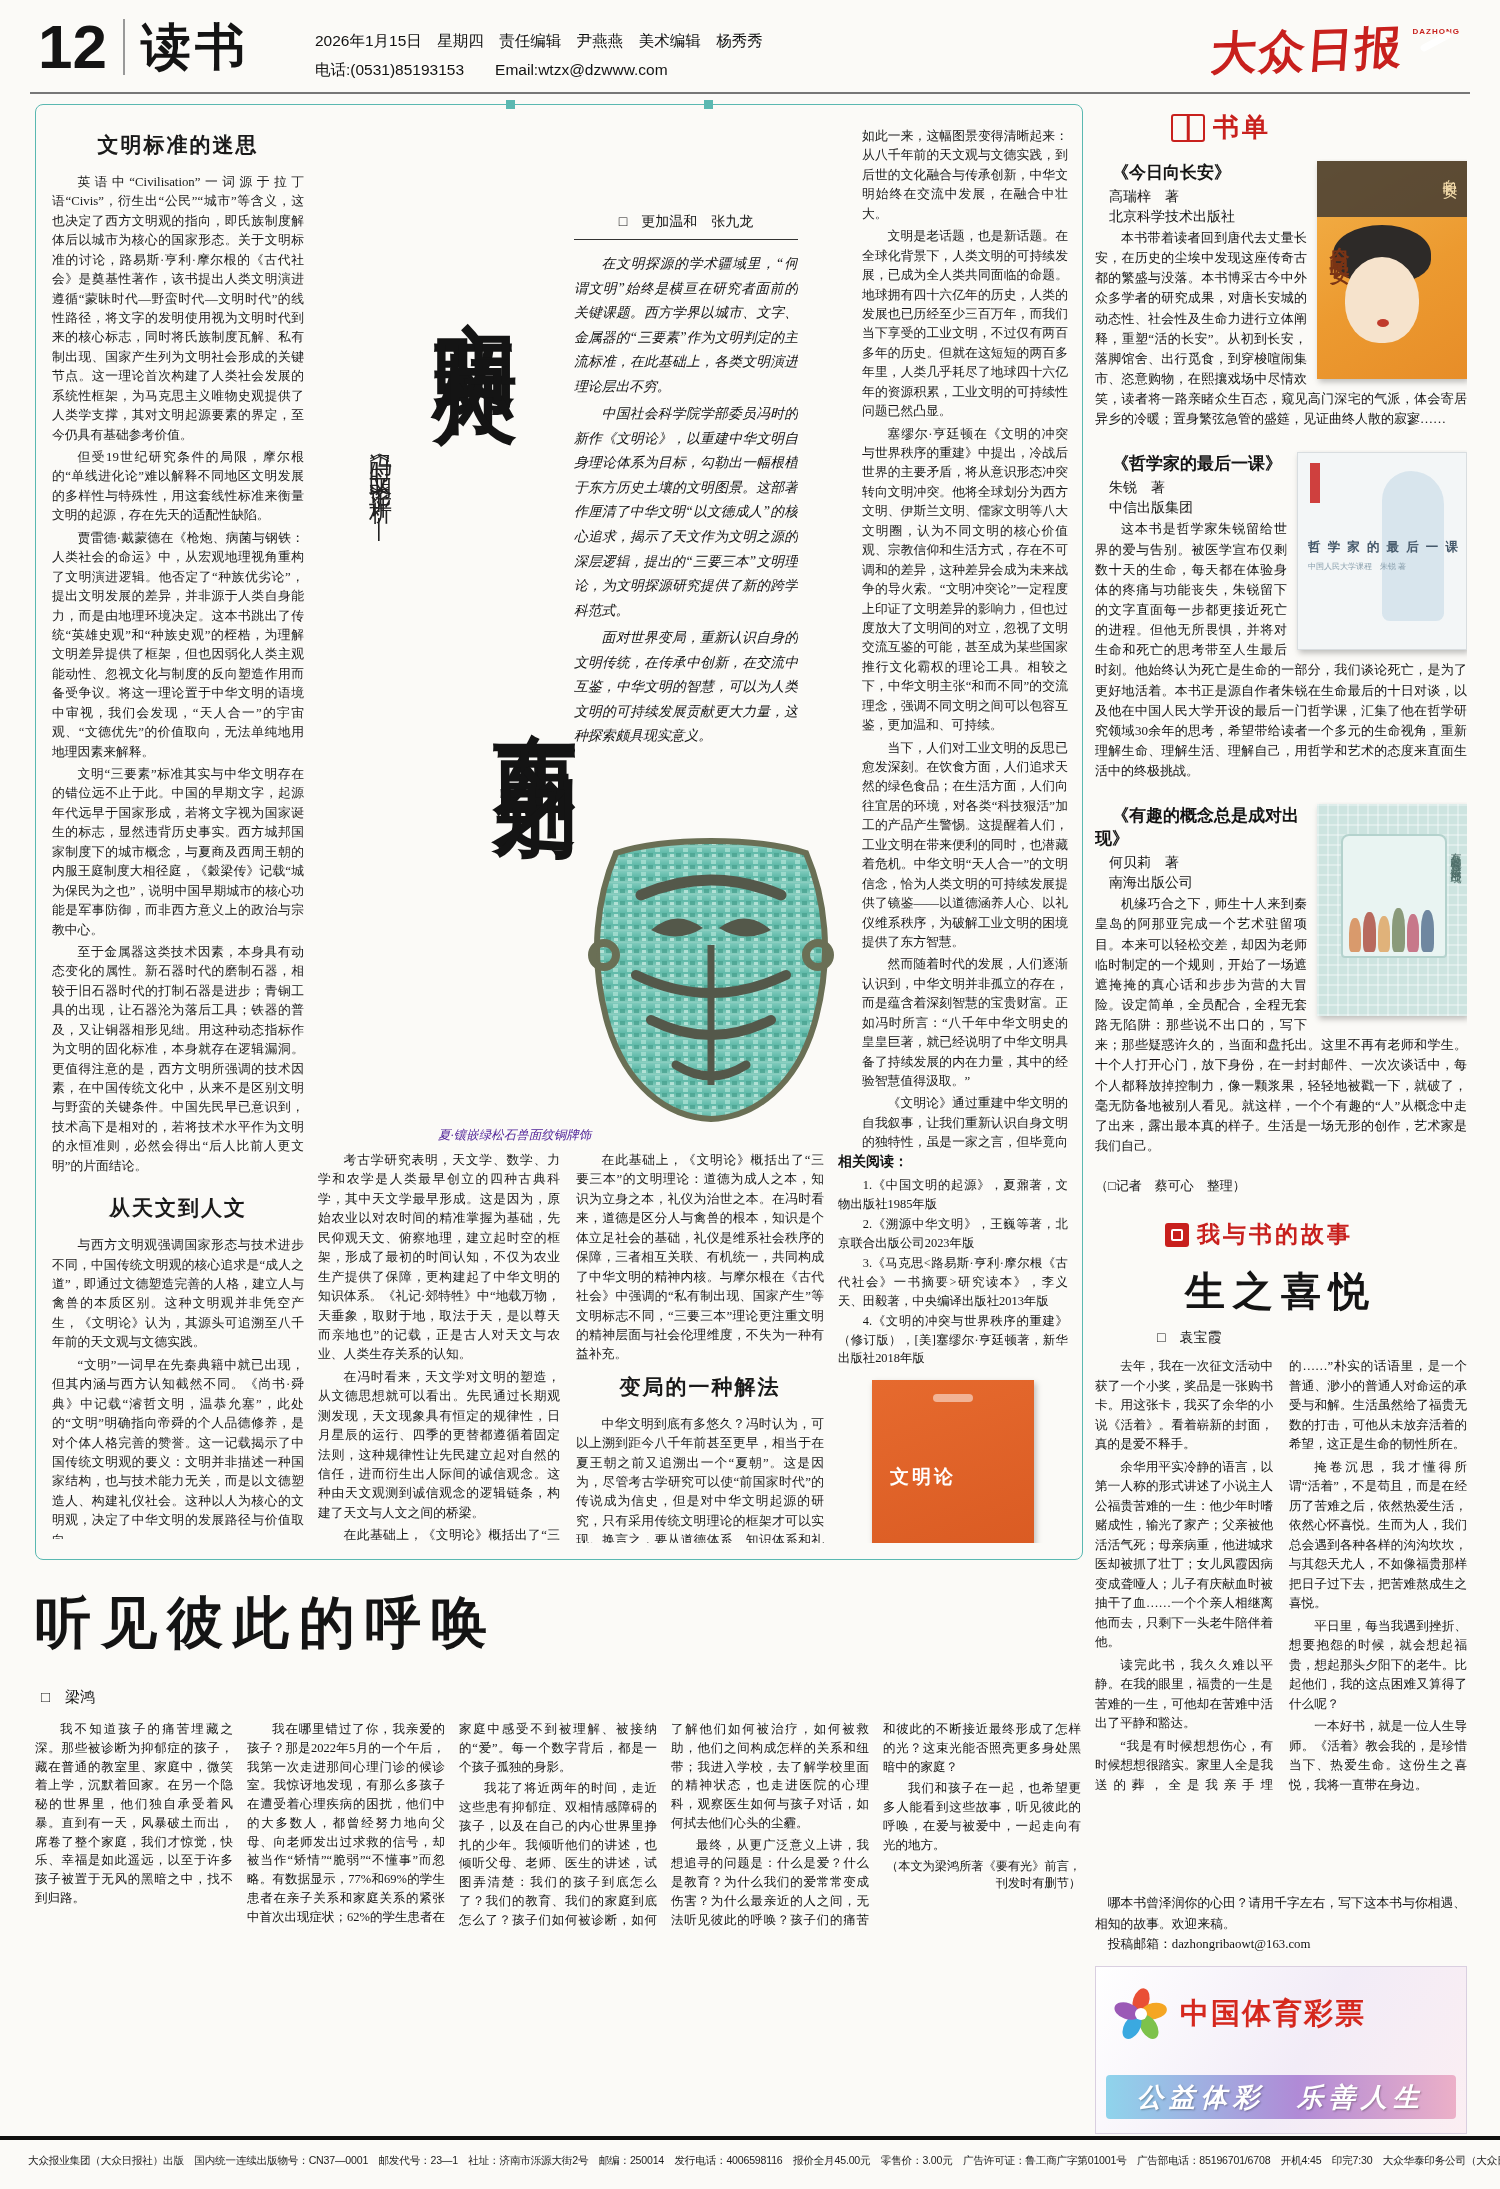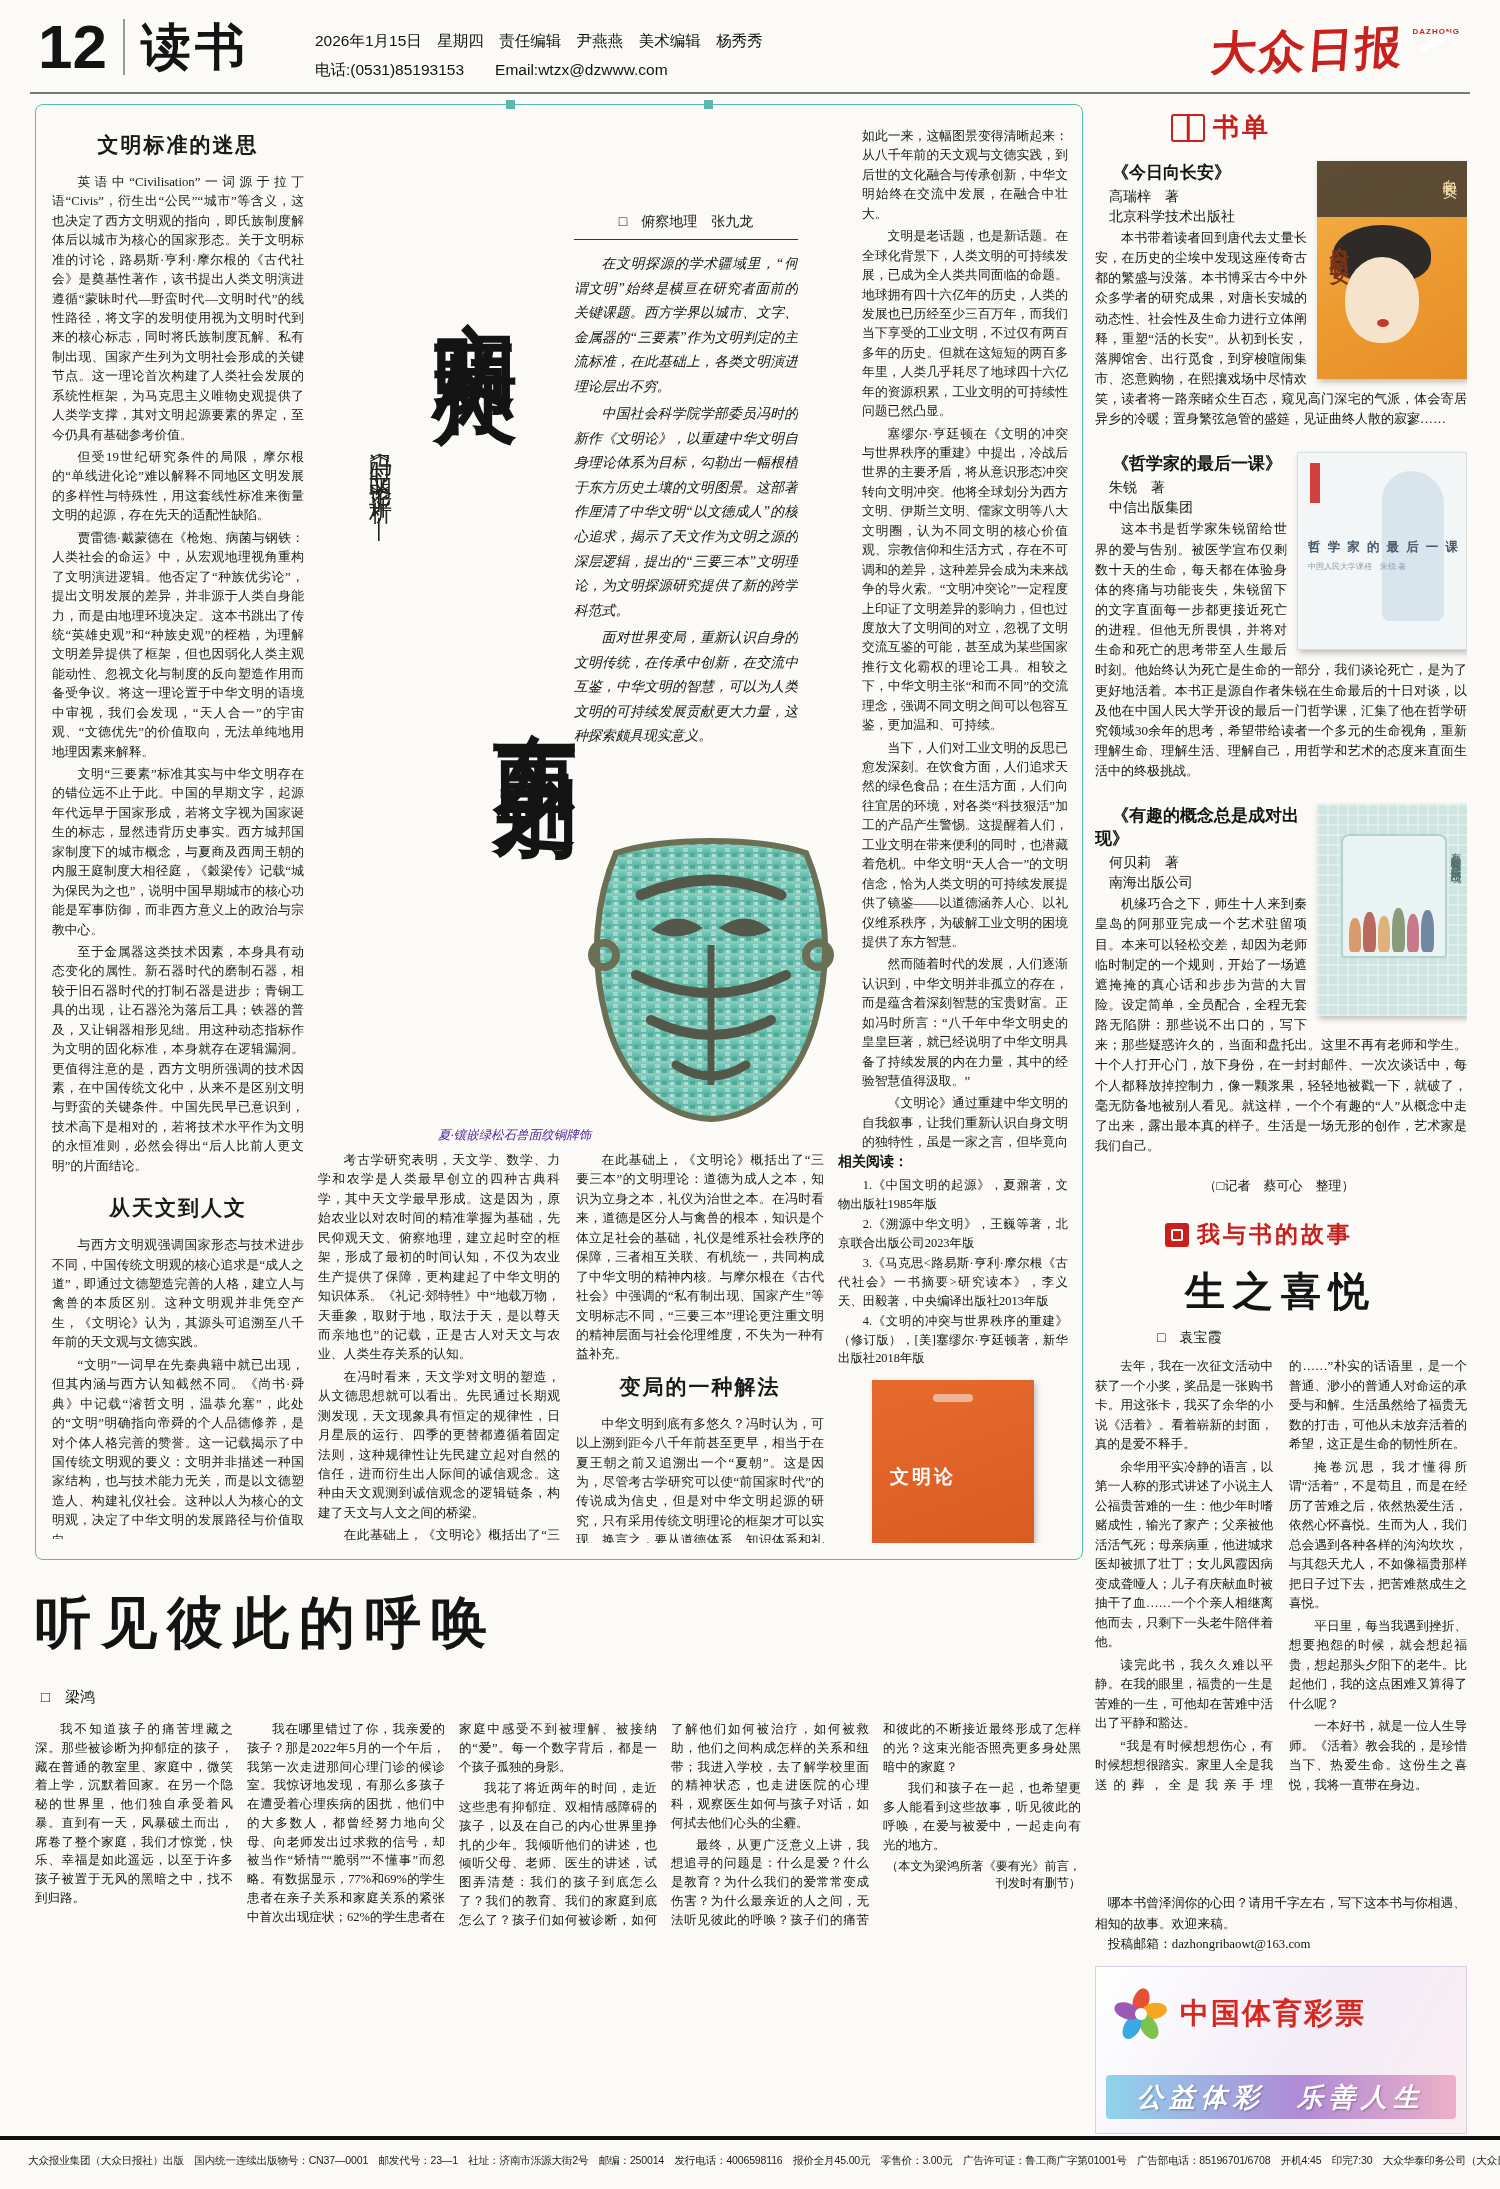--- a/index.html
+++ b/index.html
@@ -89,21 +89,21 @@
   #cover2 .t{position:absolute;left:10px;top:86px;font-size:12.5px;letter-spacing:2px;color:#44586a;font-weight:700;}
   #cover2 .s{position:absolute;left:10px;top:108px;font-size:8px;color:#8aa0ae;}
   #cover2 .spine{position:absolute;left:12px;top:10px;width:10px;height:40px;background:#c8201d;opacity:.85;}
   #cover3{width:150px;height:212px;background:#cde4e0;
      background-image:repeating-linear-gradient(0deg,rgba(255,255,255,.35) 0 2px,transparent 2px 10px),
                       repeating-linear-gradient(90deg,rgba(255,255,255,.35) 0 2px,transparent 2px 10px);}
   #cover3 .win{position:absolute;left:24px;top:30px;width:102px;height:120px;background:#e9f4f2;border-radius:8px 8px 4px 4px;border:2px solid #b4d2cd;}
   #cover3 .ppl{position:absolute;left:30px;top:96px;width:92px;height:52px;}
   #cover3 .ppl i{position:absolute;bottom:0;border-radius:45% 45% 20% 20%;}
   #cover3 .vt{position:absolute;right:4px;top:40px;writing-mode:vertical-rl;font-size:11px;color:#4e6e69;letter-spacing:2px;}
-  .integ{font-size:13px;text-align:center;margin:16px 4px 6px 0;}
+  .integ{font-size:13px;text-align:left;margin:16px 4px 6px 0;}
   #story-headline{text-align:center;font-size:40px;font-weight:900;letter-spacing:8px;margin:14px 0 10px;
       font-family:"DejaVu Serif","Liberation Serif",serif;}
   #story-byline{font-size:14px;margin:0 0 10px 62px;}
   #story-text{column-count:2;column-gap:16px;height:524px;overflow:hidden;}
   #story-text .para{font-size:12.6px;line-height:1.55;}
   #notice{margin-top:12px;font-size:12.8px;line-height:1.6;}
   #notice .n1{text-indent:1em;}
   #notice .n2{text-indent:1em;color:#111;}
   #ad-box{margin-top:12px;height:166px;border:1px solid #d9cfe0;border-radius:0;position:relative;overflow:hidden;
       background:linear-gradient(120deg,#ffffff 0%,#f2ecf7 55%,#fbeef2 100%);}
@@ -164,21 +164,21 @@
       </div>
   </div>
 
   <div id="headline-block">
     <div id="vsubtitle">冯时《文明论》评析——</div>
     <div id="vhead1" class="vhead">文明标尺</div>
     <div id="vhead2" class="vhead">东西之别</div>
   </div>
 
   <div id="introbox">
-    <div id="byline-box">□　俯察地理　张九龙</div>
+    <div id="byline-box">□　更加温和　张九龙</div>
     <div>
 
     <p class="para">在文明探源的学术疆域里，“何谓文明”始终是横亘在研究者面前的关键课题。西方学界以城市、文字、金属器的“三要素”作为文明判定的主流标准，在此基础上，各类文明演进理论层出不穷。</p>
         <p class="para">中国社会科学院学部委员冯时的新作《文明论》，以重建中华文明自身理论体系为目标，勾勒出一幅根植于东方历史土壤的文明图景。这部著作厘清了中华文明“以文德成人”的核心追求，揭示了天文作为文明之源的深层逻辑，提出的“三要三本”文明理论，为文明探源研究提供了新的跨学科范式。</p>
         <p class="para">面对世界变局，重新认识自身的文明传统，在传承中创新，在交流中互鉴，中华文明的智慧，可以为人类文明的可持续发展贡献更大力量，这种探索颇具现实意义。</p>
       </div>
   </div>
 
   <div id="artifact">
     <svg width="310" height="290" viewBox="0 0 310 290">

